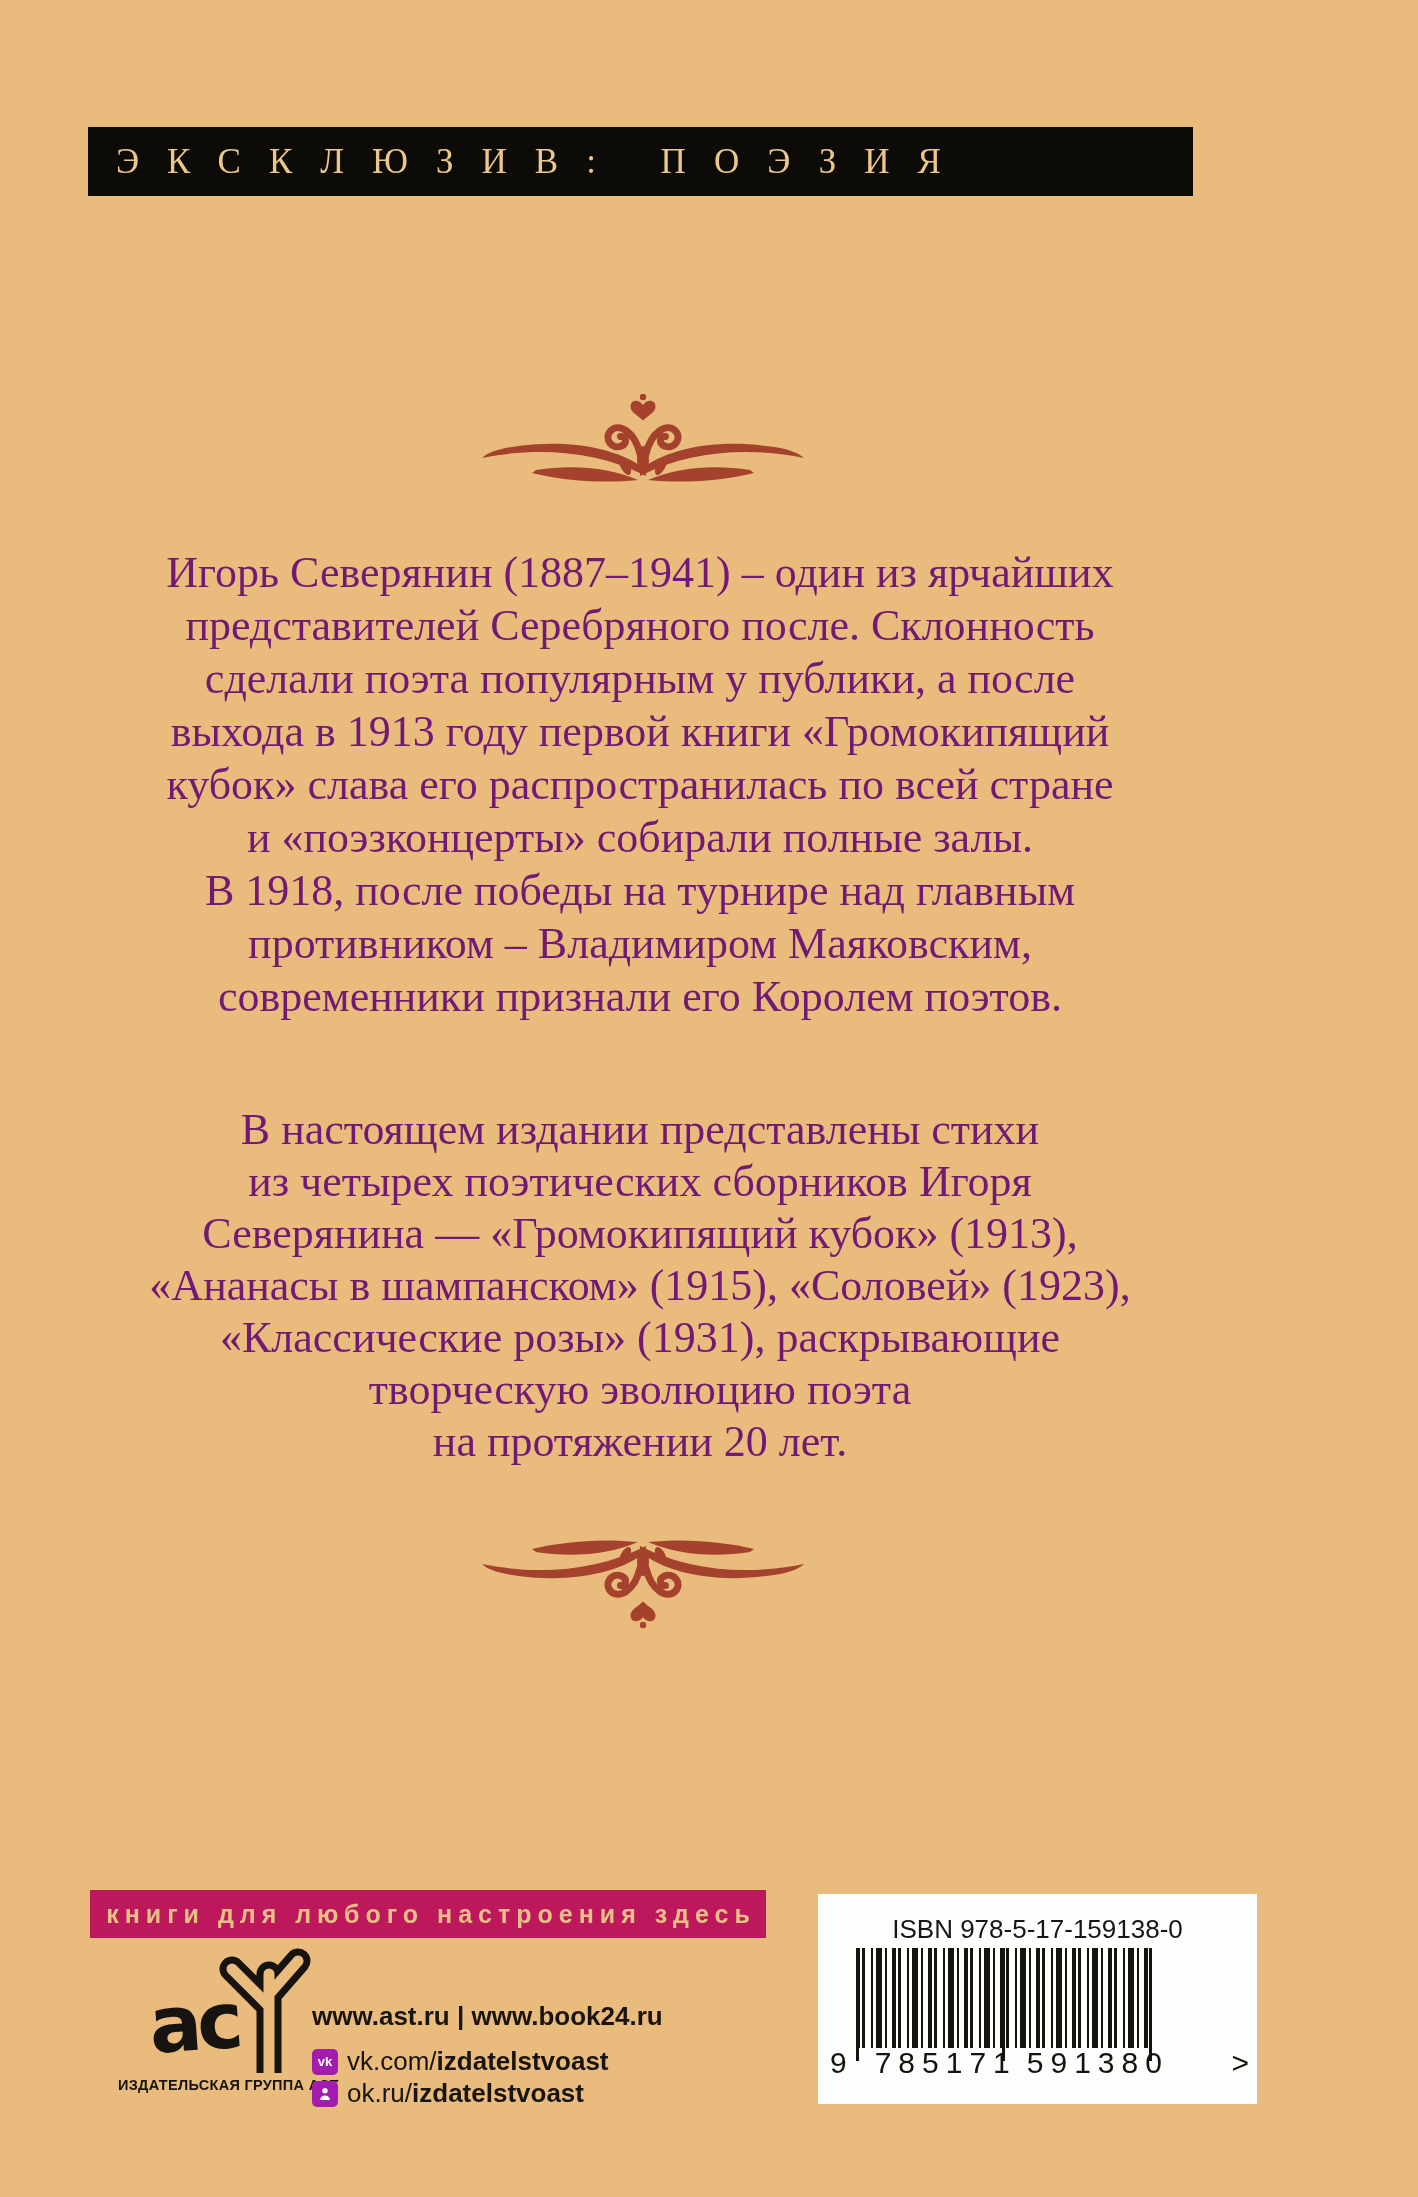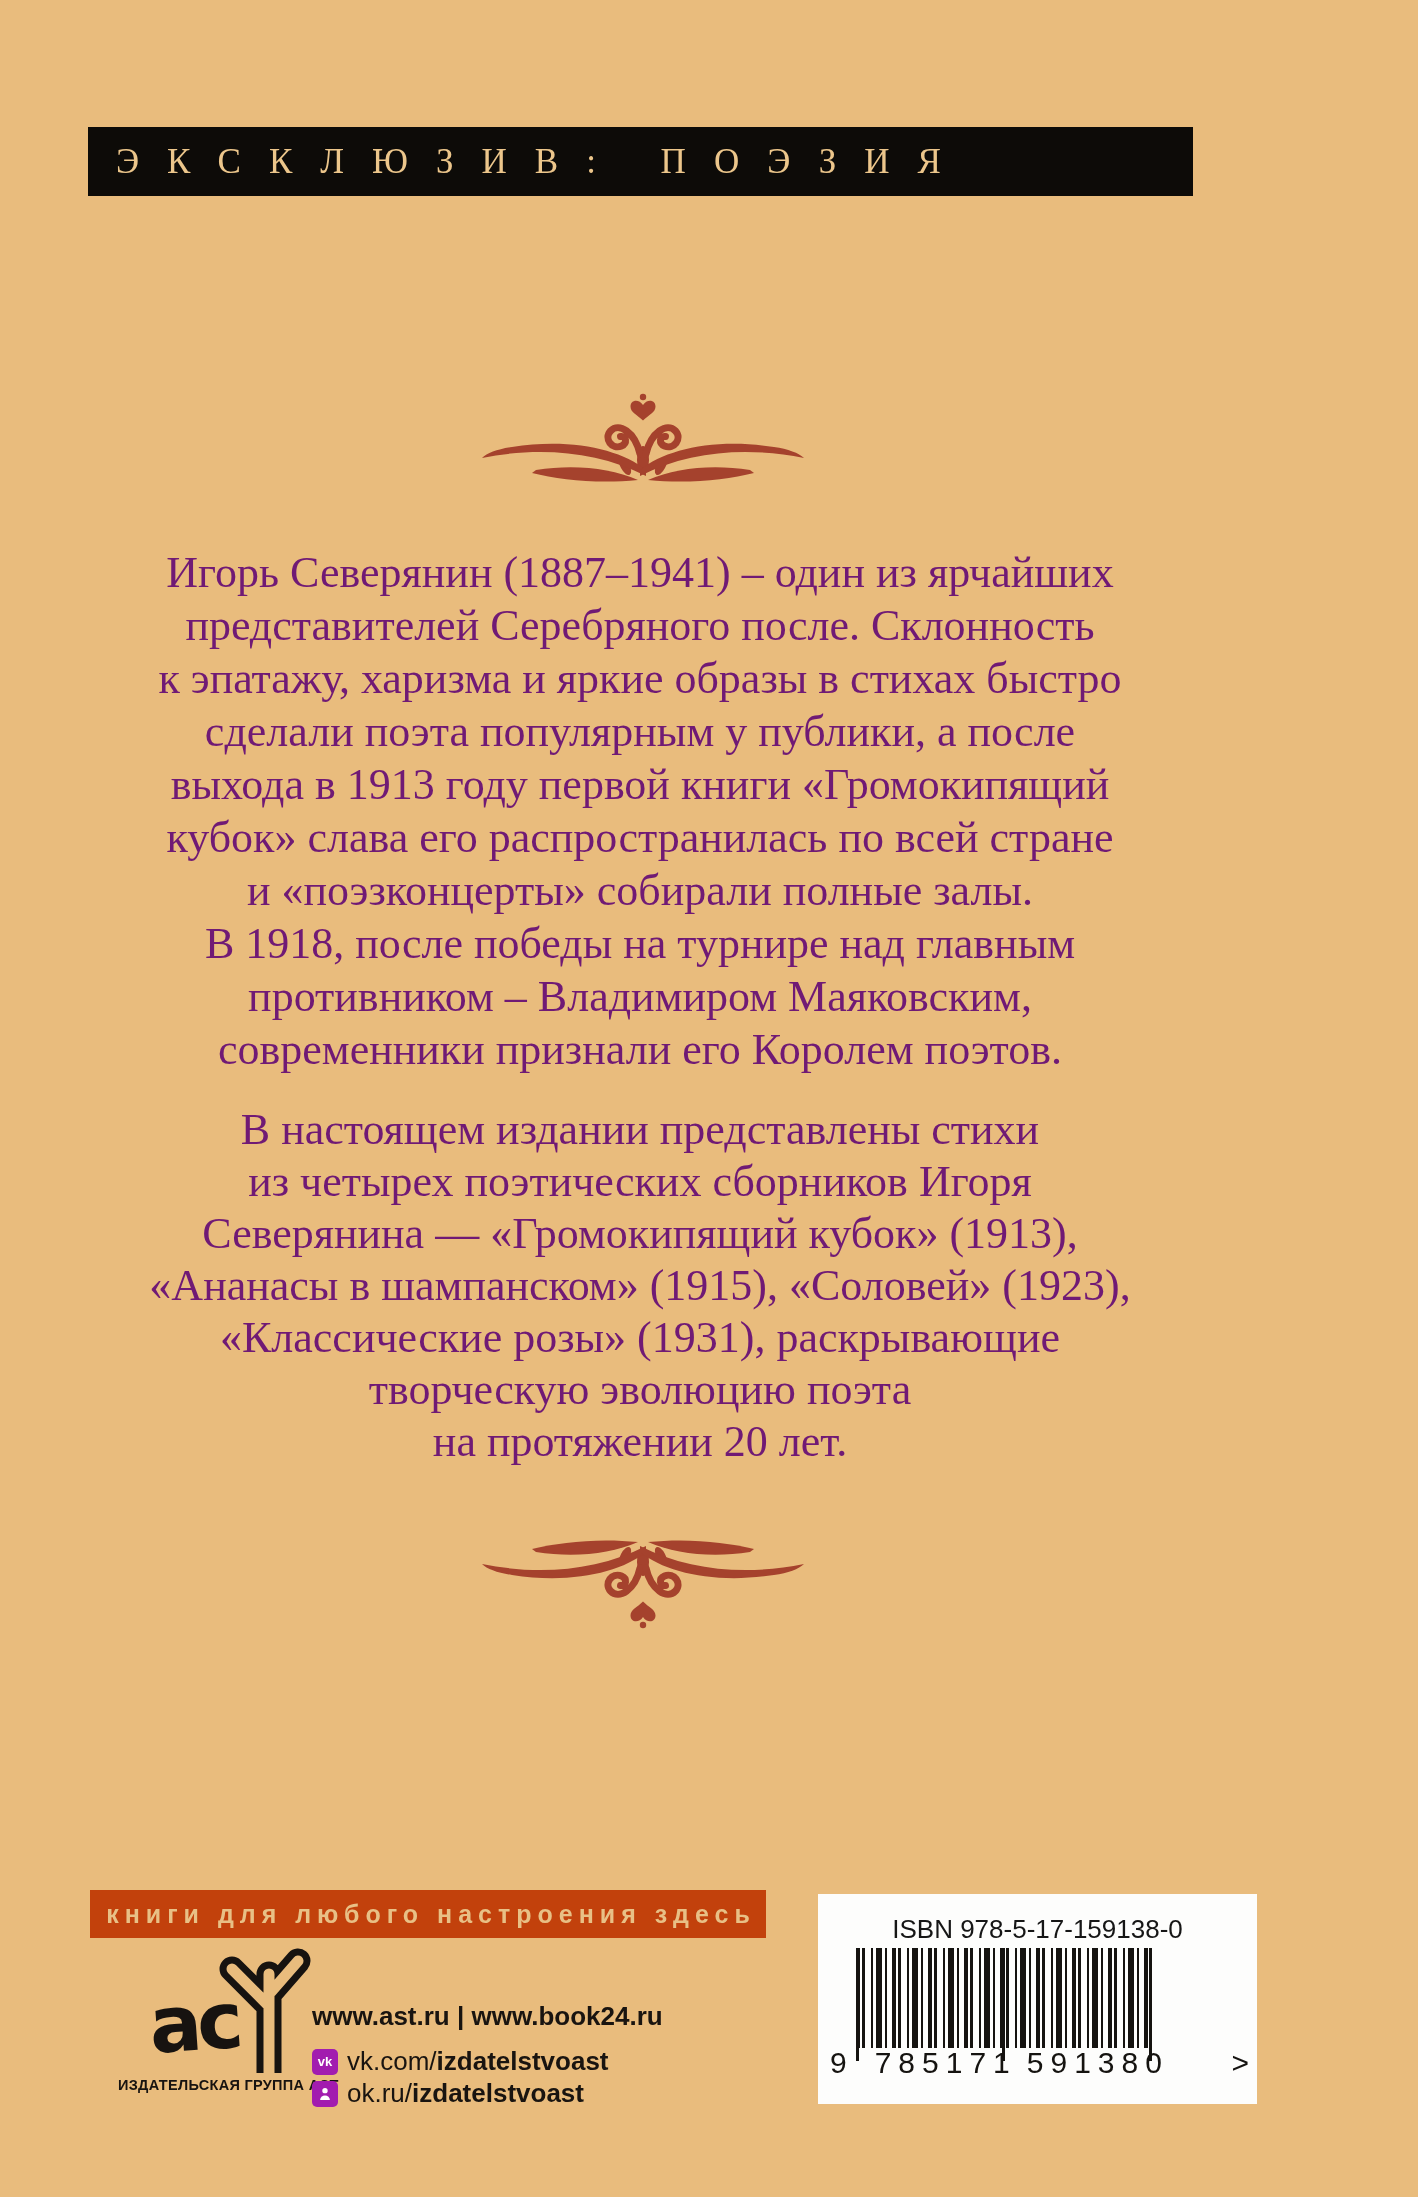--- a/index.html
+++ b/index.html
@@ -28,21 +28,21 @@
   
   .annotation{
     left:60px;width:1160px;text-align:center;
     color:#701a75;font-size:44px;line-height:53px;
   }
   .annotation.p1{top:546px;}
   .annotation.p2{top:1104px;line-height:52px;}
 
   
   .slogan-banner{
-    left:90px;top:1890px;width:676px;height:48px;background:#c2410c;
+    left:90px;top:1890px;width:676px;height:48px;background:#be185d;
     display:flex;align-items:center;justify-content:center;
   }
   .slogan-label{
     color:#e8c086;font-family:"Liberation Sans",sans-serif;
     font-weight:700;font-size:25px;letter-spacing:6px;text-indent:6px;white-space:nowrap;
   }
 
   
   .isbn-box{left:818px;top:1894px;width:439px;height:210px;background:#fdfdfc;}
   .isbn-label{
@@ -115,21 +115,20 @@
   </g>
   <g fill="none" stroke="#a5422d" stroke-width="7" stroke-linecap="round">
     <path d="M162,62 C157,40 141,30 132.5,39 C125.5,46.5 134,58 143.5,54 C149.5,51.5 148.5,43.5 142.5,44.5"></path>
     <path d="M168,62 C173,40 189,30 197.5,39 C204.5,46.5 196,58 186.5,54 C180.5,51.5 181.5,43.5 187.5,44.5"></path>
   </g>
 </svg>
 
 <div class="abs annotation p1">
   <div>Игорь Северянин (1887–1941) – один из ярчайших</div>
   <div>представителей Серебряного после. Склонность</div>
-  <div>к эпатажу, харизма и яркие образы в стихах быстро</div>
   <div>сделали поэта популярным у публики, а после</div>
   <div>выхода в 1913 году первой книги «Громокипящий</div>
   <div>кубок» слава его распространилась по всей стране</div>
   <div>и «поэзконцерты» собирали полные залы.</div>
   <div>В 1918, после победы на турнире над главным</div>
   <div>противником – Владимиром Маяковским,</div>
   <div>современники признали его Королем поэтов.</div>
 </div>
 
 <div class="abs annotation p2">

